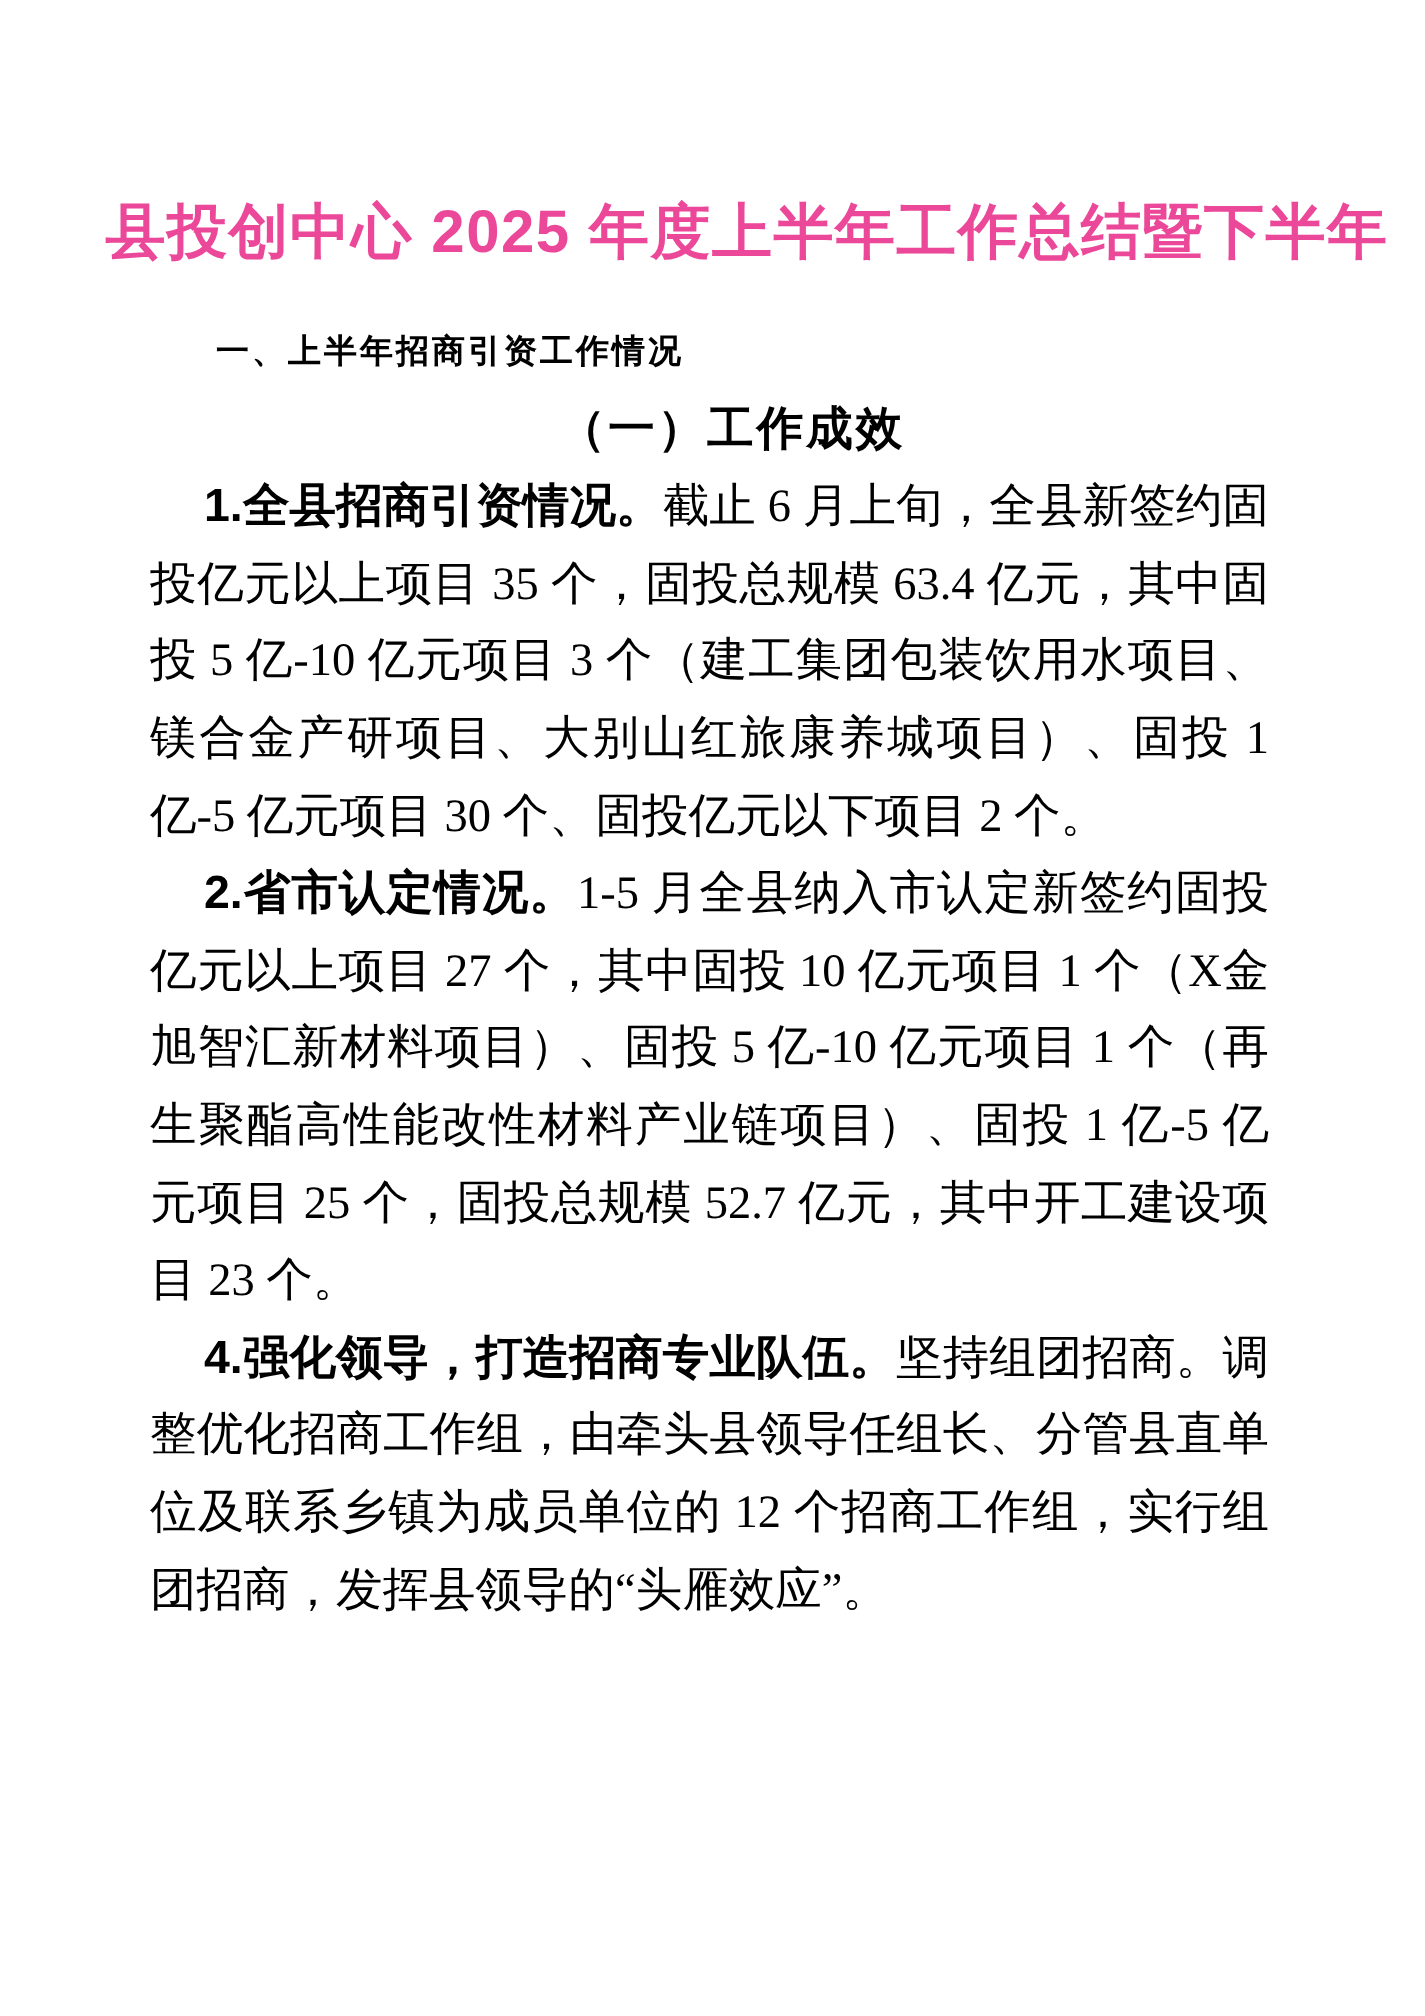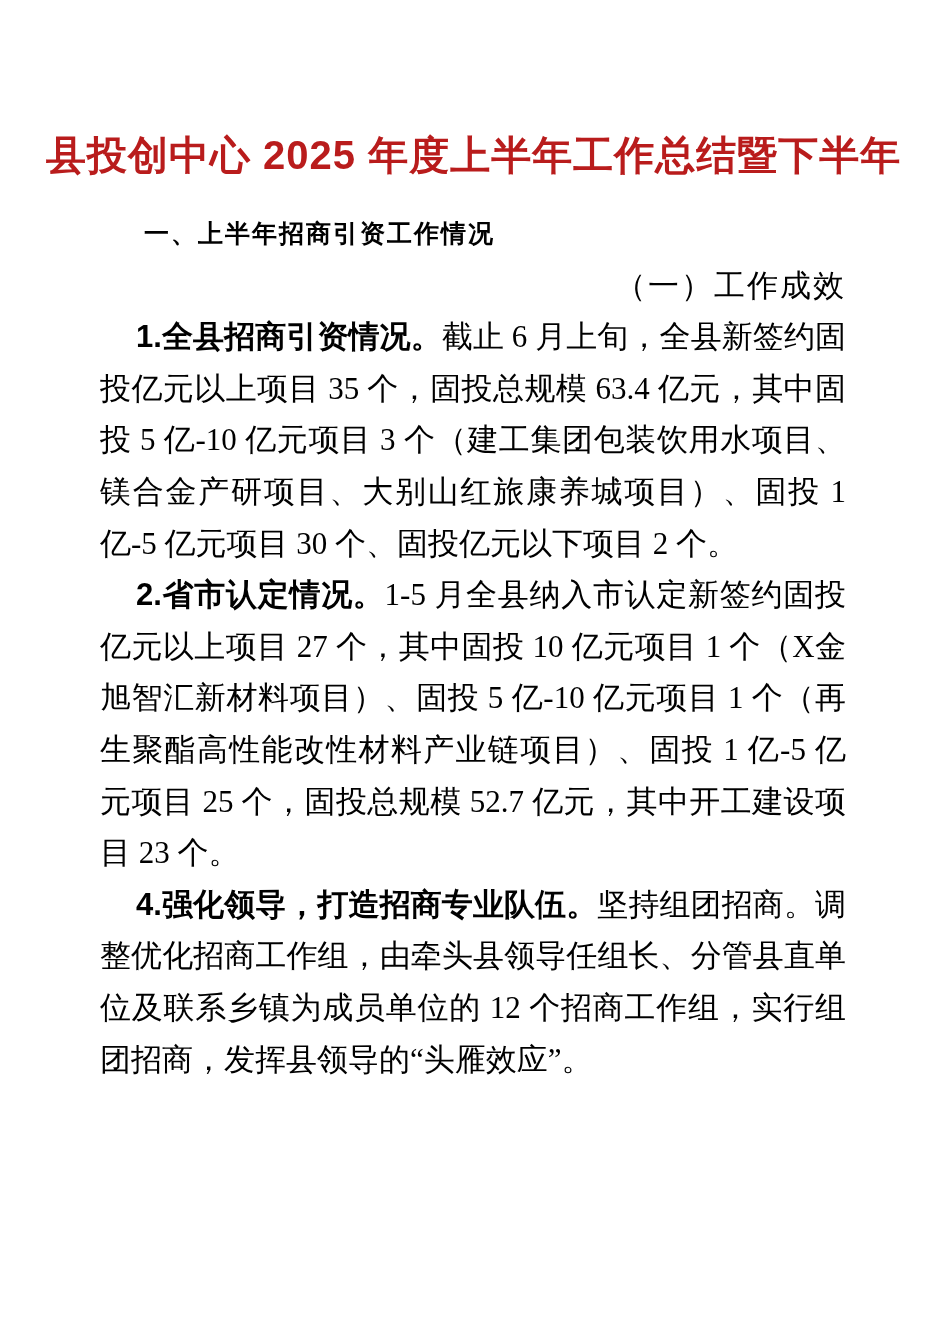--- a/index.html
+++ b/index.html
@@ -14,58 +14,58 @@
   }
   .page {
     position: relative;
     width: 950px;
     height: 1344px;
     background: #ffffff;
     color: #000000;
   }
   .doc-title {
     padding-top: 102px;
-    text-align: left;
+    text-align: center;
     font-family: "Liberation Sans", sans-serif;
     font-weight: 700;
     font-size: 40px;
     line-height: 106px;
-    color: #b91c1c;
+    color: #ec4899;
     letter-spacing: 1px;
     padding-left: 46px;
   }
   .title-line {
     display: block;
   }
   .doc-body {
     margin: 0 104px 0 100px;
     font-family: "Liberation Serif", serif;
     font-size: 31px;
     line-height: 51.6px;
     text-align: justify;
     color: #000000;
   }
   .sec-heading {
     margin: 0;
     font-family: "Liberation Sans", sans-serif;
     font-weight: 700;
-    font-size: 25px;
+    font-size: 22px;
     line-height: 51.6px;
     text-indent: 44px;
     text-align: left;
     letter-spacing: 2px;
   }
   .sub-heading {
     margin: 0;
     font-family: "Liberation Serif", serif;
-    font-weight: 400;
+    font-weight: 700;
     font-size: 31px;
     line-height: 51.6px;
     text-indent: 30px;
-    text-align: right;
+    text-align: center;
     letter-spacing: 2px;
   }
   .para {
     margin: 0;
     text-indent: 36px;
   }
   .para-lead {
     font-weight: 700;
     font-family: "Liberation Sans", sans-serif;
     margin-top: 30px;

